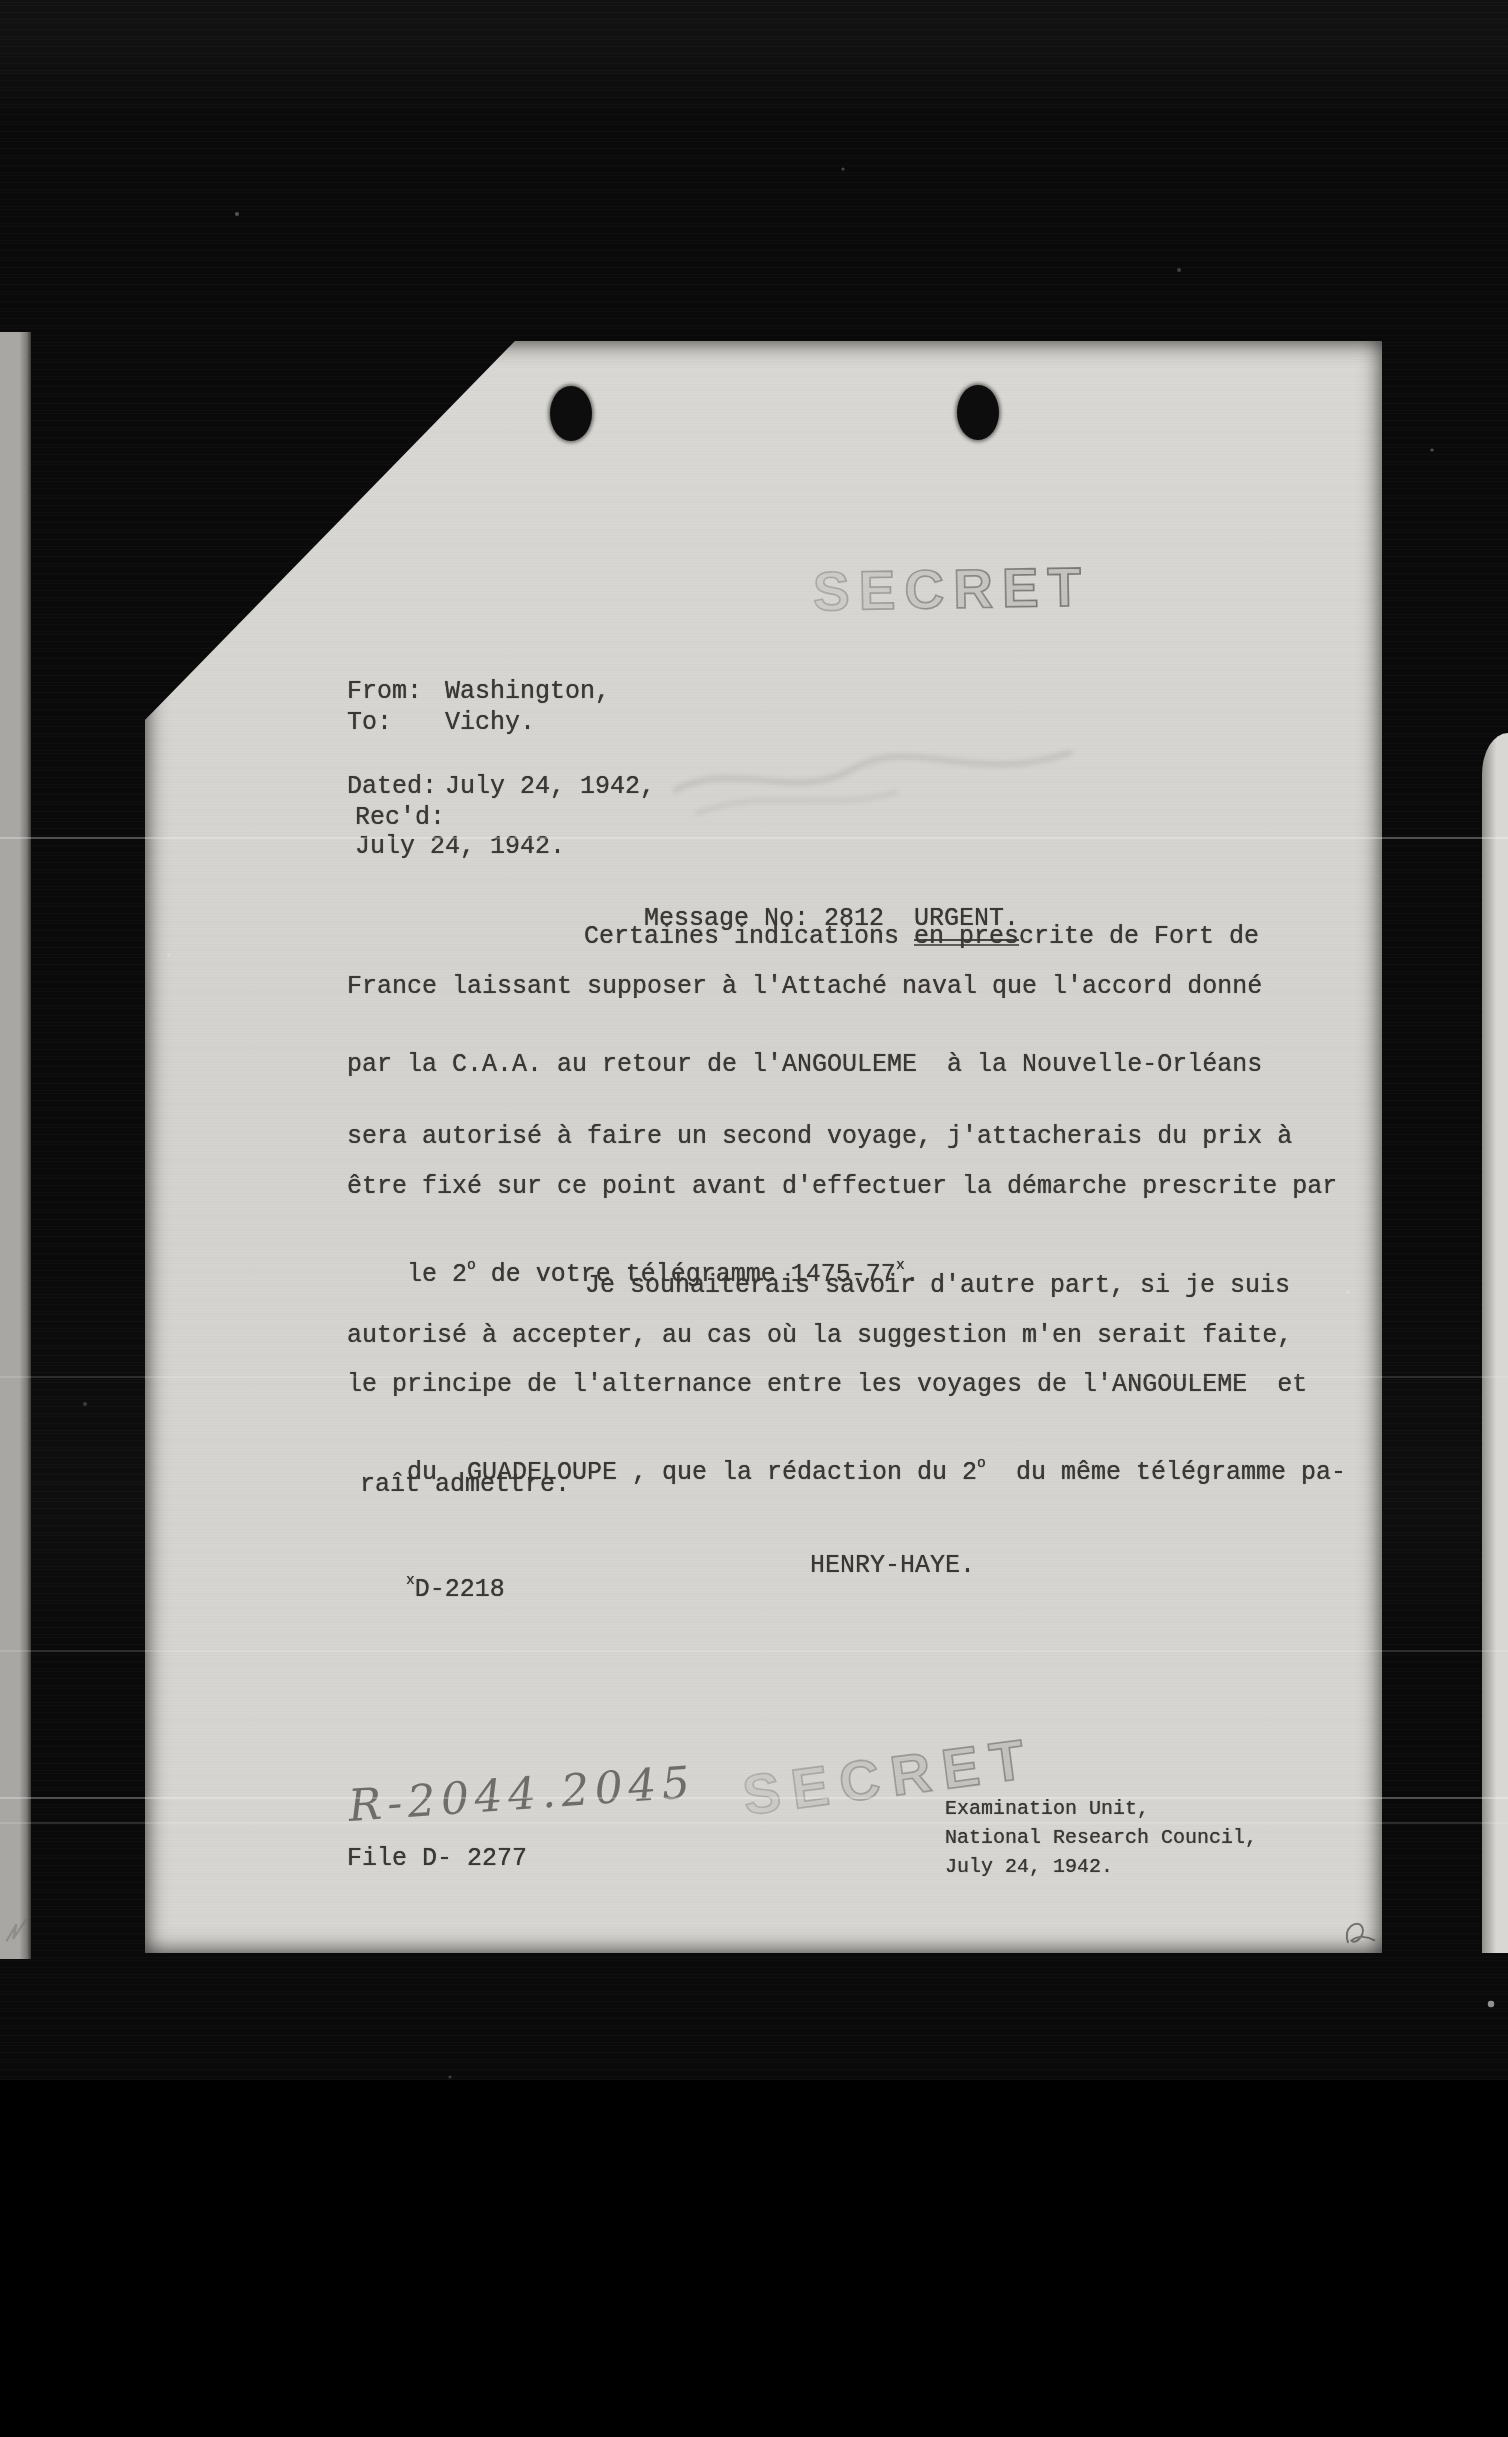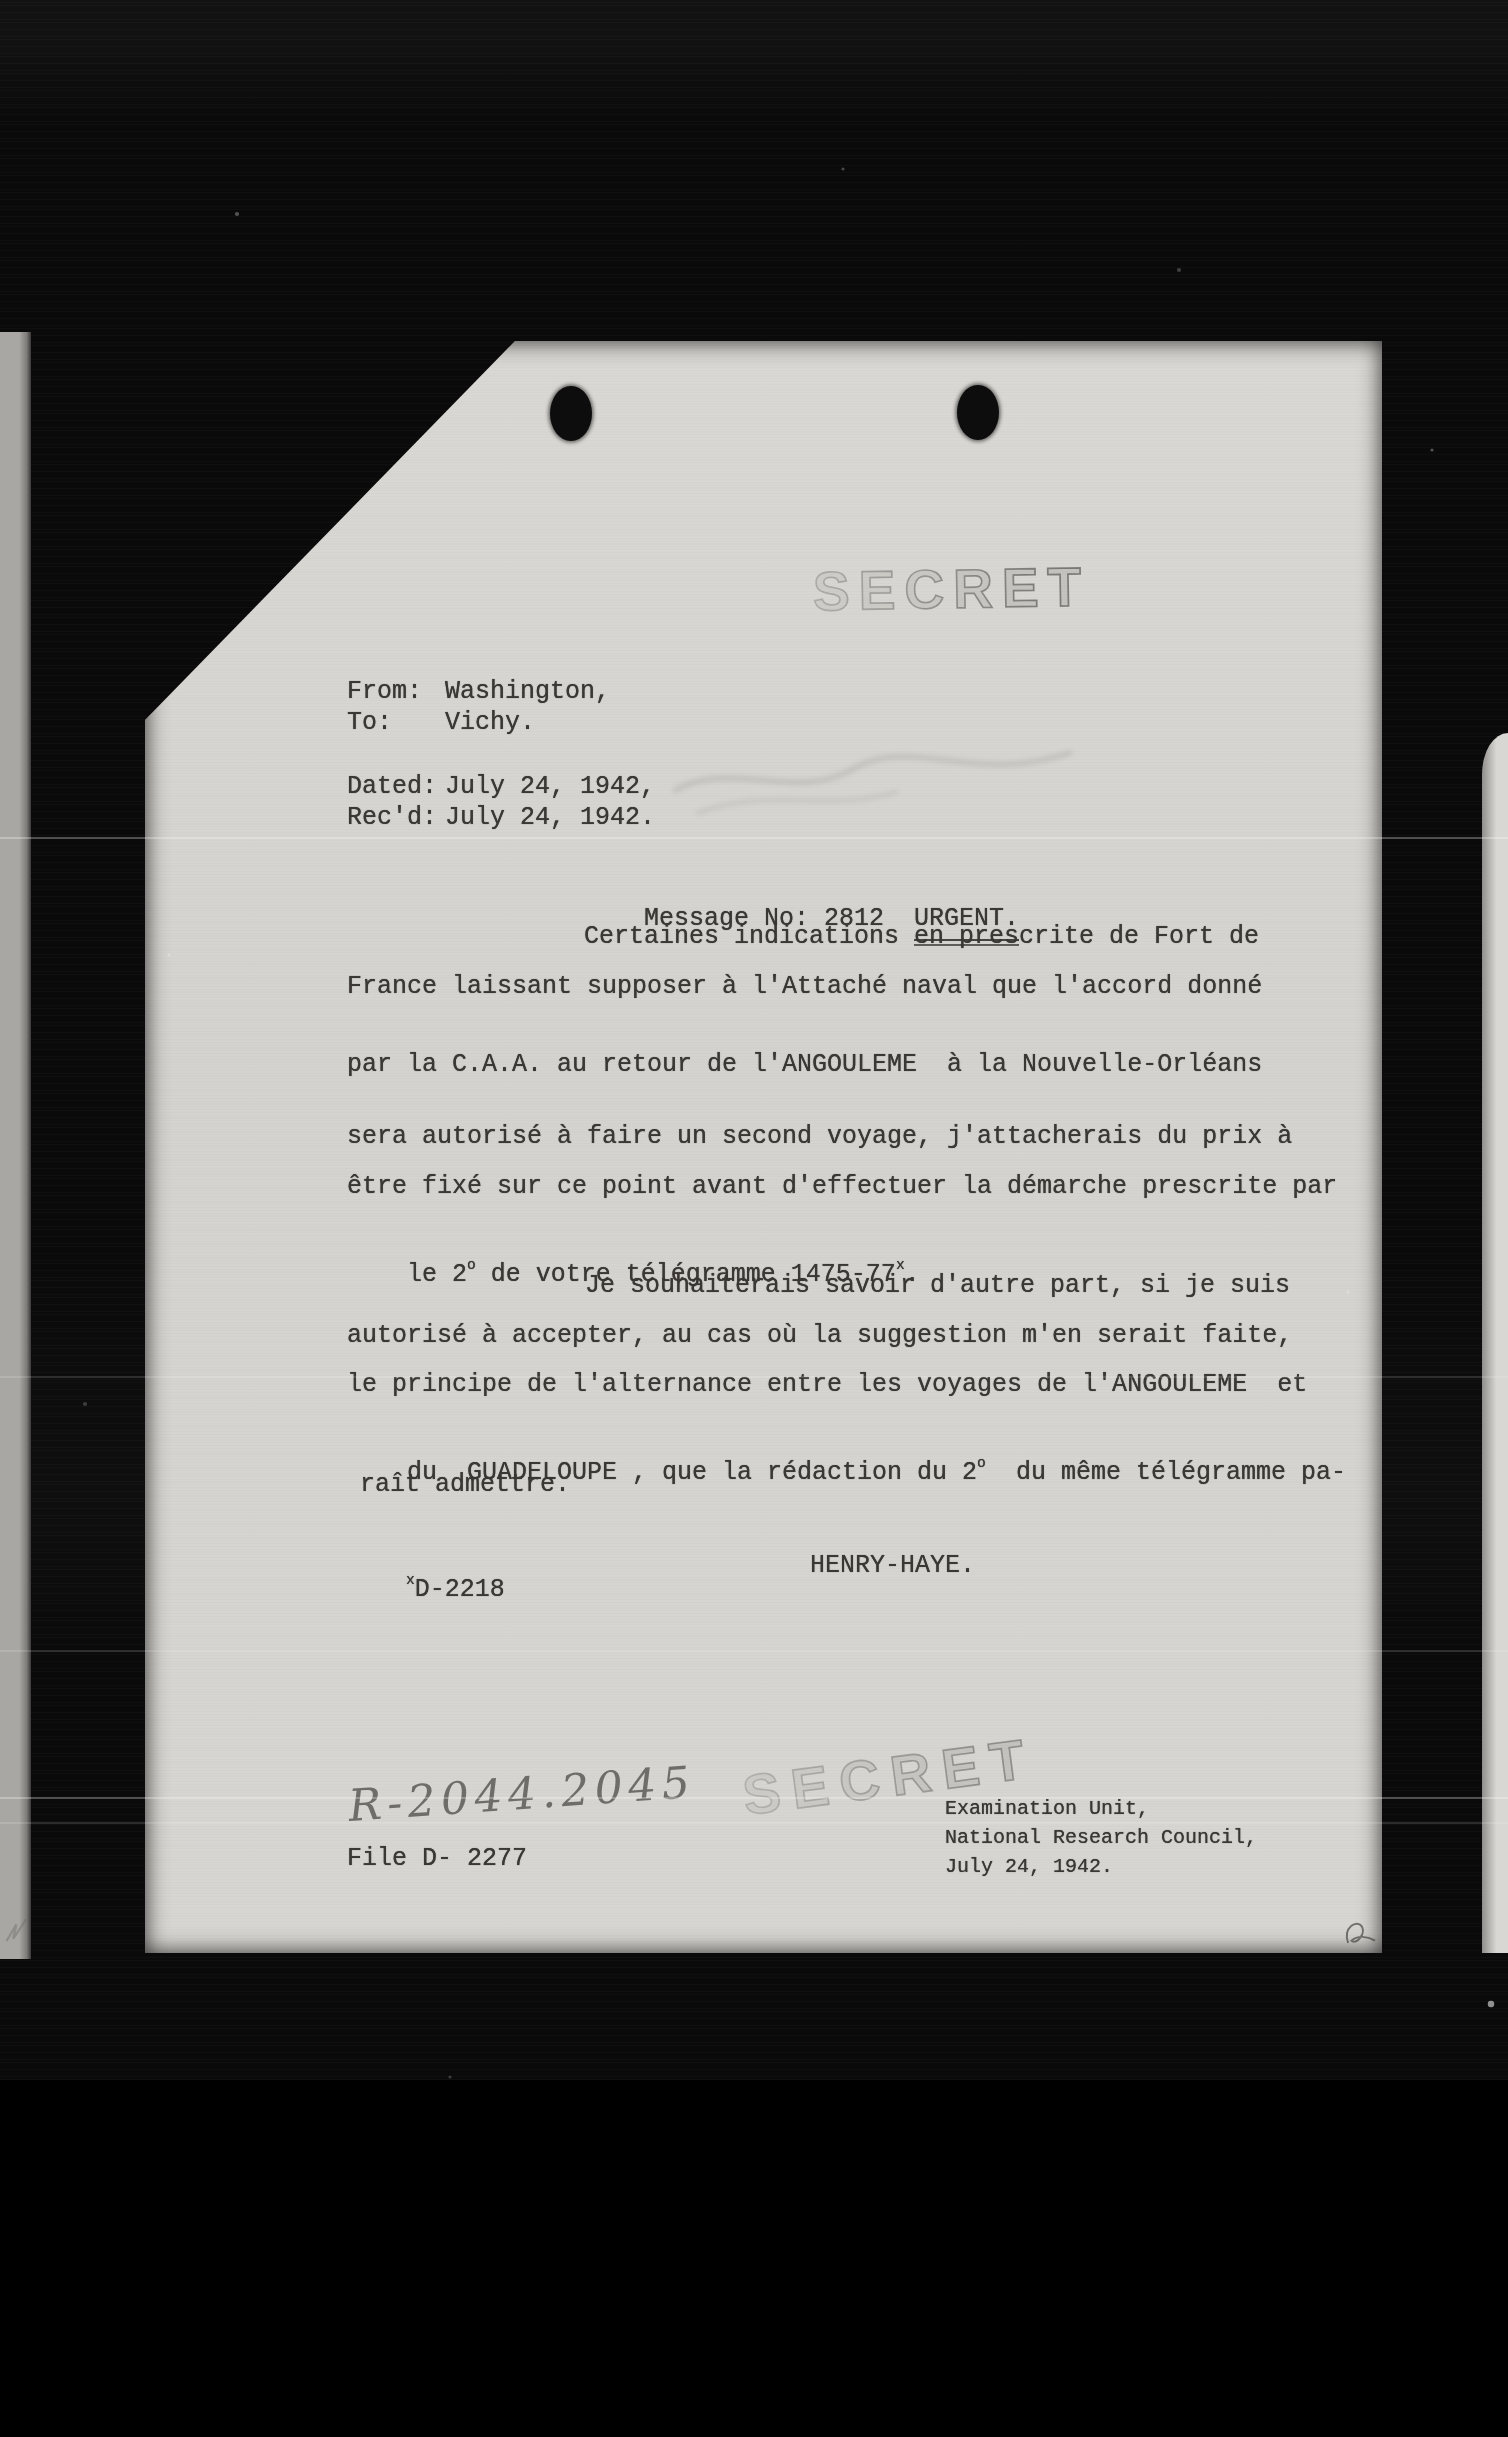--- a/index.html
+++ b/index.html
@@ -92,21 +92,21 @@
     <span>Washington,</span>
   </div>
   <div class="tline hrow" style="left:347px;top:708px;">
     <span class="hlabel">To:</span>
     <span>Vichy.</span>
   </div>
   <div class="tline hrow" style="left:347px;top:772px;">
     <span class="hlabel">Dated:</span>
     <span>July 24, 1942,</span>
   </div>
-  <div class="tline hrow" style="left:347px;top:803px;">
+  <div class="tline hrow" style="left:355px;top:803px;flex-direction:column;">
     <span class="hlabel">Rec'd:</span>
     <span>July 24, 1942.</span>
   </div>
 
   <div class="tline" style="left:584px;top:875px;">
     <span>Message No: 2812  </span><span class="urgent">URGENT.</span>
   </div>
 
   <div class="tline" style="left:584px;top:922px;">Certaines indications en prescrite de Fort de</div>
   <div class="tline" style="left:347px;top:972px;">France laissant supposer à l'Attaché naval que l'accord donné</div>

